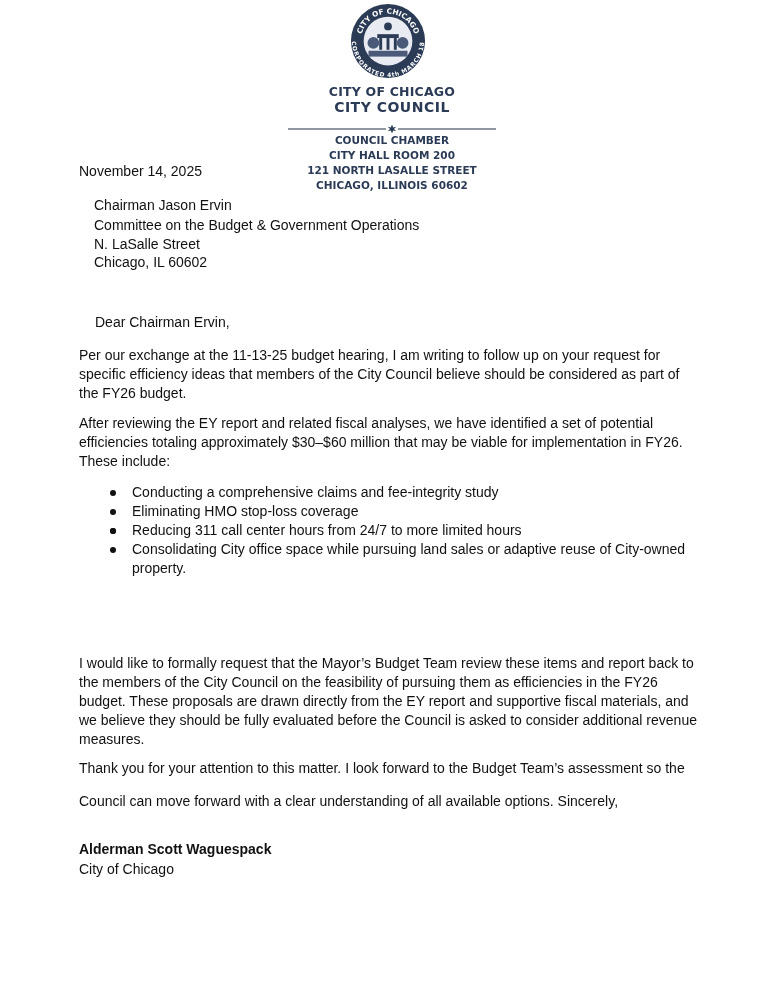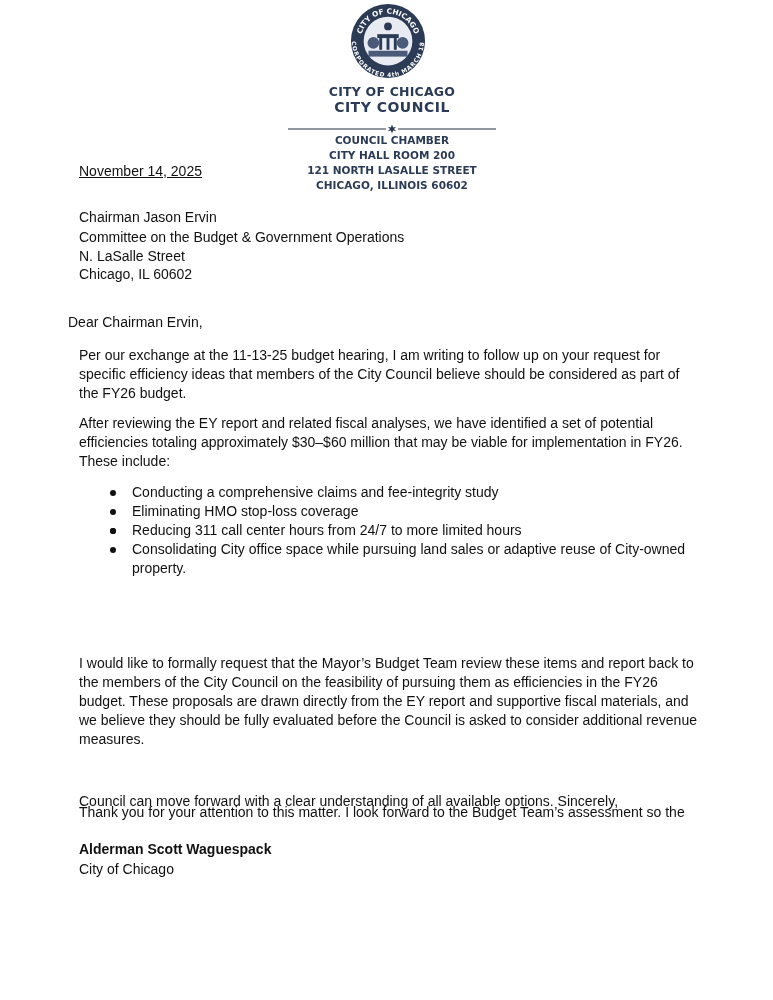--- a/index.html
+++ b/index.html
@@ -11,31 +11,31 @@
   .seal { left: 349px; top: 2px; width: 78px; height: 78px; }
   .lh-title { left: 286px; width: 212px; text-align: center; color: #2b3a55;
               font-family: "DejaVu Sans", sans-serif; font-weight: bold; letter-spacing: 0.2px; }
   .lh-city { top: 84px; font-size: 12.5px; }
   .lh-council { top: 99px; font-size: 14px; letter-spacing: 0.5px; }
   .lh-rule { left: 286px; top: 124px; width: 212px; height: 10px; }
   .lh-addr { left: 286px; width: 212px; text-align: center; color: #2b3a55;
              font-family: "DejaVu Sans", sans-serif; font-weight: bold; font-size: 10.5px; line-height: 15px; }
 
   .txt { font-size: 14px; line-height: 19px; }
-  .date { left: 79px; top: 162px; text-decoration: underline; }
-  .addr { left: 79px; top: 196px; line-height: 19.5px; margin-top: 12px; }
-  .salut { left: 68px; top: 313px; }
+  .date { left: 79px; top: 162px; }
+  .addr { left: 94px; top: 196px; line-height: 19.5px; }
+  .salut { left: 95px; top: 313px; }
   .para { left: 79px; width: 620px; }
   .p1 { top: 346px; }
   .p2 { top: 414px; }
   ul.bullets { left: 86px; top: 483px; width: 620px; margin: 0; padding: 0; list-style: none; }
   ul.bullets li { position: relative; padding-left: 46px; font-size: 14px; line-height: 19px; margin: 0 0 0 0; }
   ul.bullets li .dot { position: absolute; left: 24px; top: 7px; width: 6px; height: 6px; border-radius: 50%; background: #111; }
   .p3 { top: 654px; }
-  .p4a { top: 759px; margin-top: 44px; }
+  .p4a { top: 759px; }
   .p4b { top: 792px; }
   .sig-name { left: 79px; top: 841px; font-weight: bold; font-size: 14px; }
   .sig-org { left: 79px; top: 861px; font-size: 14px; }
 </style>
 </head>
 <body>
 
 <svg class="abs seal" viewBox="0 0 80 80">
   <defs>
     <path id="arcTop" d="M12,40 A28,28 0 0 1 68,40"></path>

